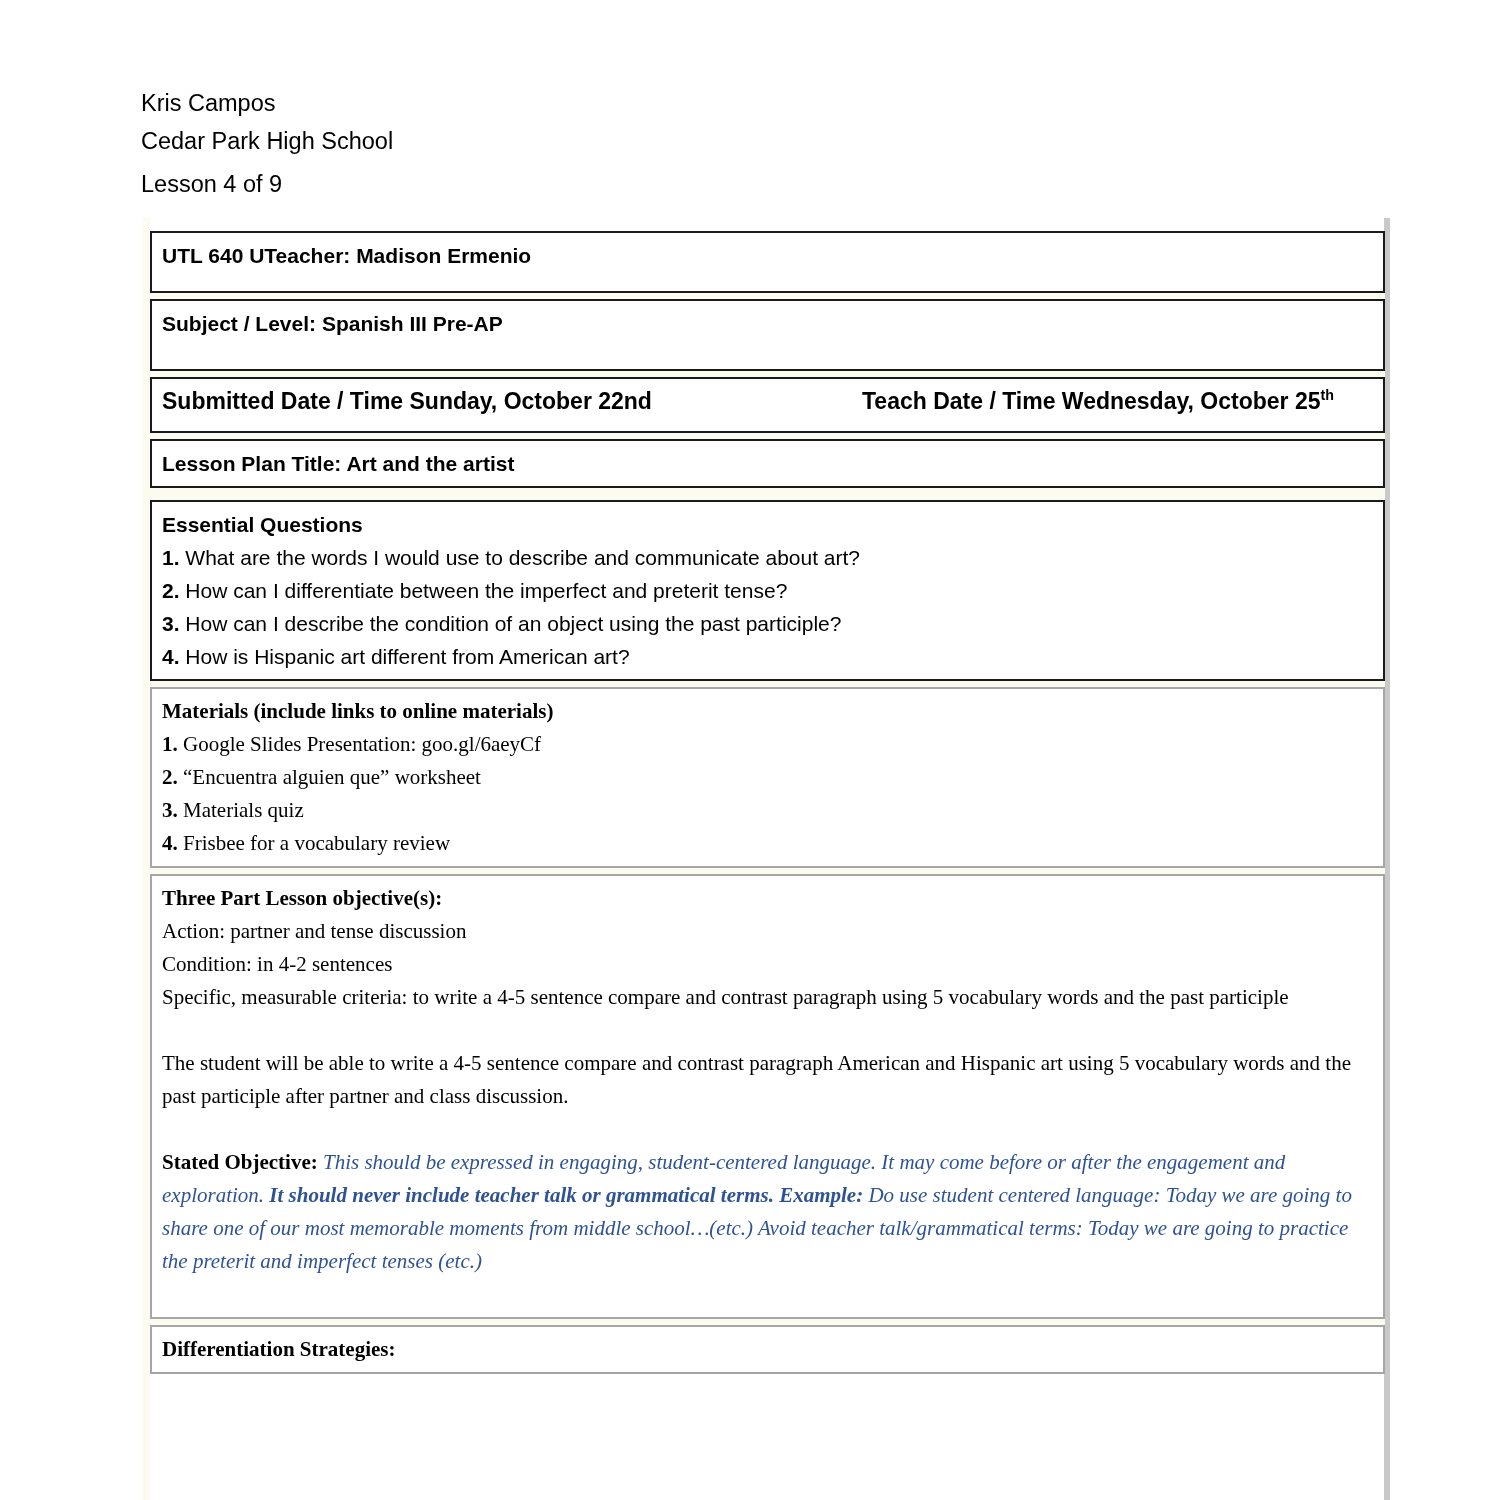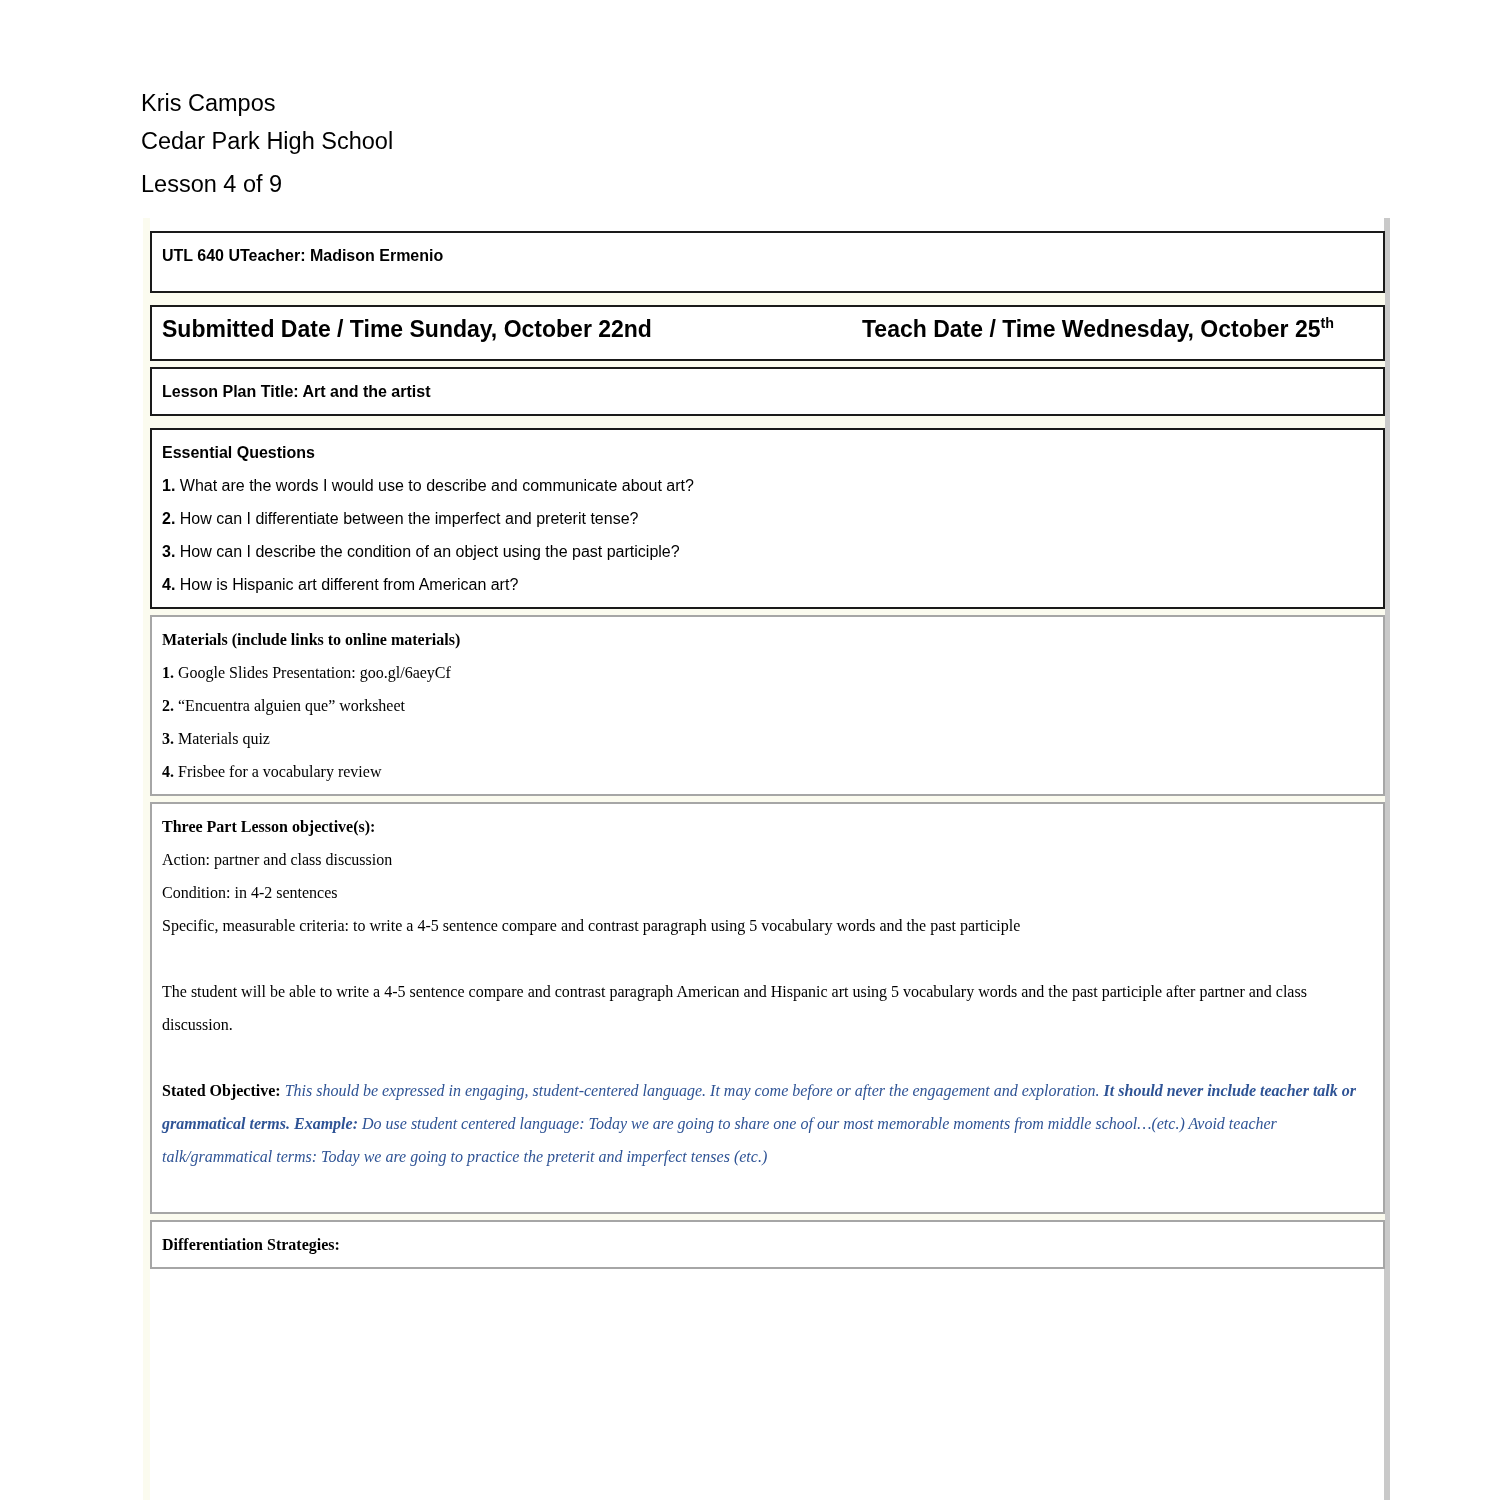--- a/index.html
+++ b/index.html
@@ -90,21 +90,21 @@
     height: 6px;
     padding: 0;
     border: none;
     background: #ffffff;
   }
   .spacer-row.cream td { background: #fbfbef; }
 
   
   .b    { font-weight: bold; }
   .line {
-    font-size: 16px;
+    font-size: 21px;
     line-height: 33px;
     color: #000;
   }
   .line.bold { font-weight: bold; }
   .gap { height: 33px; }
 
   .blue {
     color: #2e5395;
     font-style: italic;
     margin-top: 48px;
@@ -159,20 +159,25 @@
 
       <tr class="row-heavy">
         <td class="tall-1">
           <div class="line bold">UTL 640 UTeacher: Madison Ermenio</div>
         </td>
       </tr>
       <tr class="spacer-row cream">
           <td></td>
         </tr>
 
+      <tr class="row-heavy">
+        <td class="tall-2">
+          <div class="line bold">Subject / Level: Spanish III Pre-AP</div>
+        </td>
+      </tr>
       <tr class="spacer-row cream">
           <td></td>
         </tr>
 
       <tr class="row-heavy">
         <td class="tall-3">
           <div class="daterow">
             <span>Submitted Date / Time Sunday, October 22nd</span>
             <span class="teach"><span>Teach Date / Time Wednesday, October 25</span><sup>th</sup></span>
           </div>
@@ -217,21 +222,21 @@
           <div class="line"><span class="b">4.</span><span> Frisbee for a vocabulary review</span></div>
         </td>
       </tr>
       <tr class="spacer-row cream">
           <td></td>
         </tr>
 
       <tr class="row-light">
         <td>
           <div class="line bold">Three Part Lesson objective(s):</div>
-          <div class="line">Action: partner and class discussion</div>
+          <div class="line">Action: partner and tense discussion</div>
           <div class="line">Condition: in 4-2 sentences</div>
           <div class="line">Specific, measurable criteria: to write a 4-5 sentence compare and contrast paragraph using 5 vocabulary words and the past participle</div>
 
           <div class="gap"></div>
 
           <div class="line">The student will be able to write a 4-5 sentence compare and contrast paragraph American and Hispanic art using 5 vocabulary words and the past participle after partner and class discussion.</div>
 
           <div class="gap"></div>
 
           <div class="line"><span class="b">Stated Objective:</span><span class="blue"> This should be expressed in engaging, student-centered language. It may come before or after the engagement and exploration. </span><span class="blue-b">It should never include teacher talk or grammatical terms. Example:</span><span class="blue"> Do use student centered language: Today we are going to share one of our most memorable moments from middle school…(etc.) Avoid teacher talk/grammatical terms: Today we are going to practice the preterit and imperfect tenses (etc.)</span></div>

